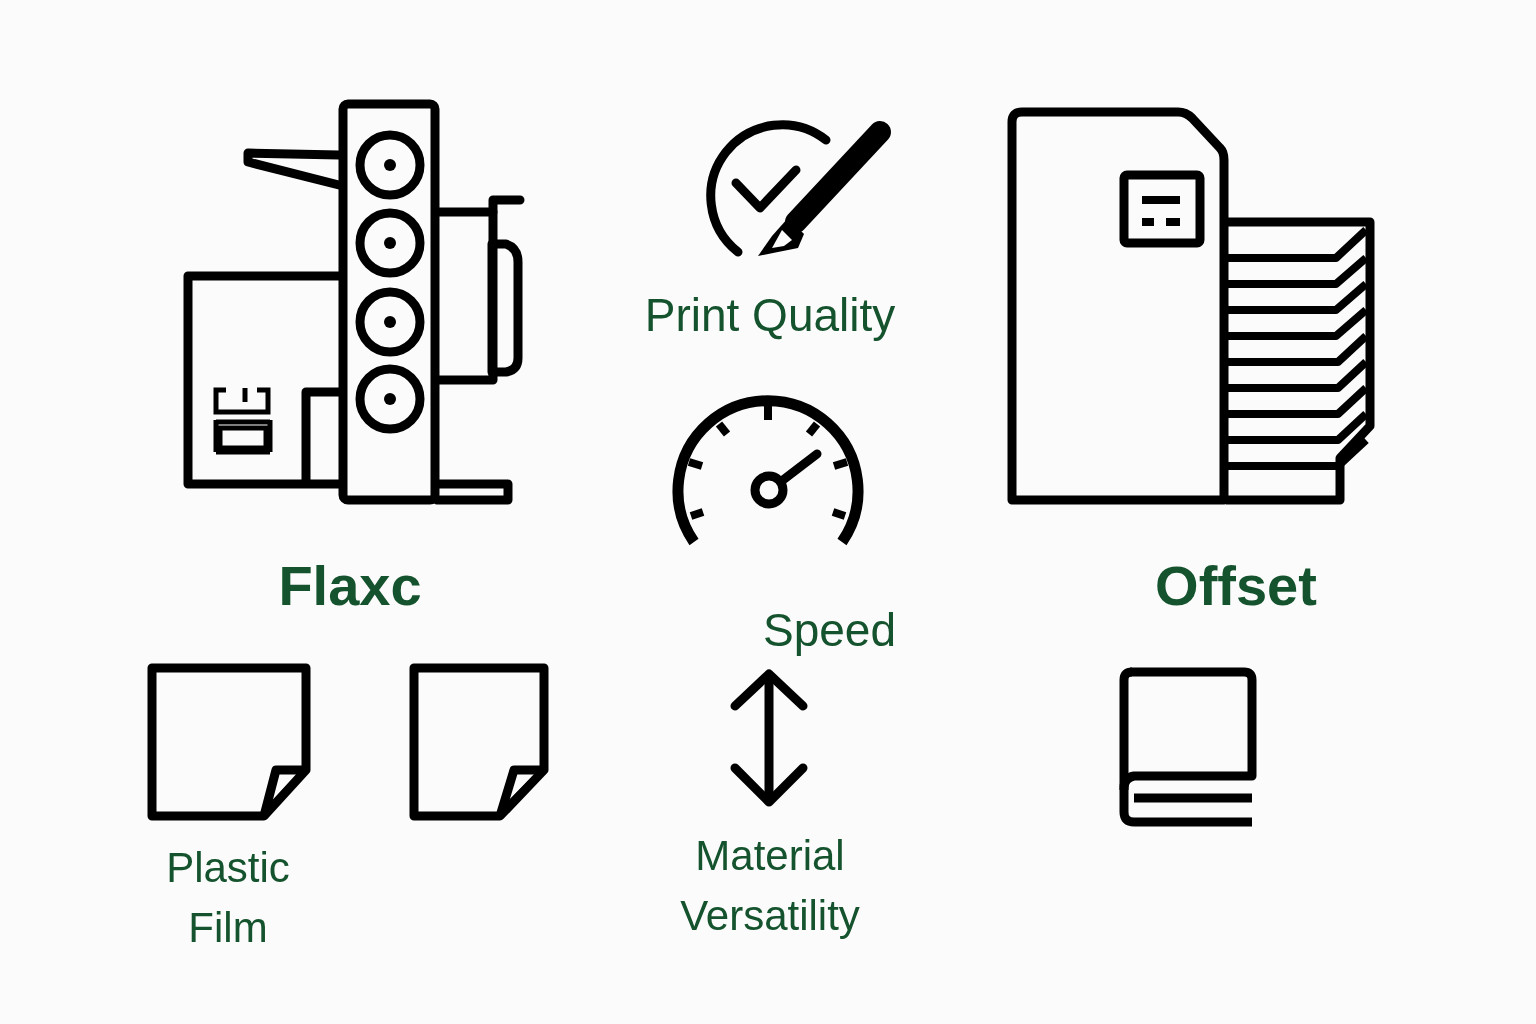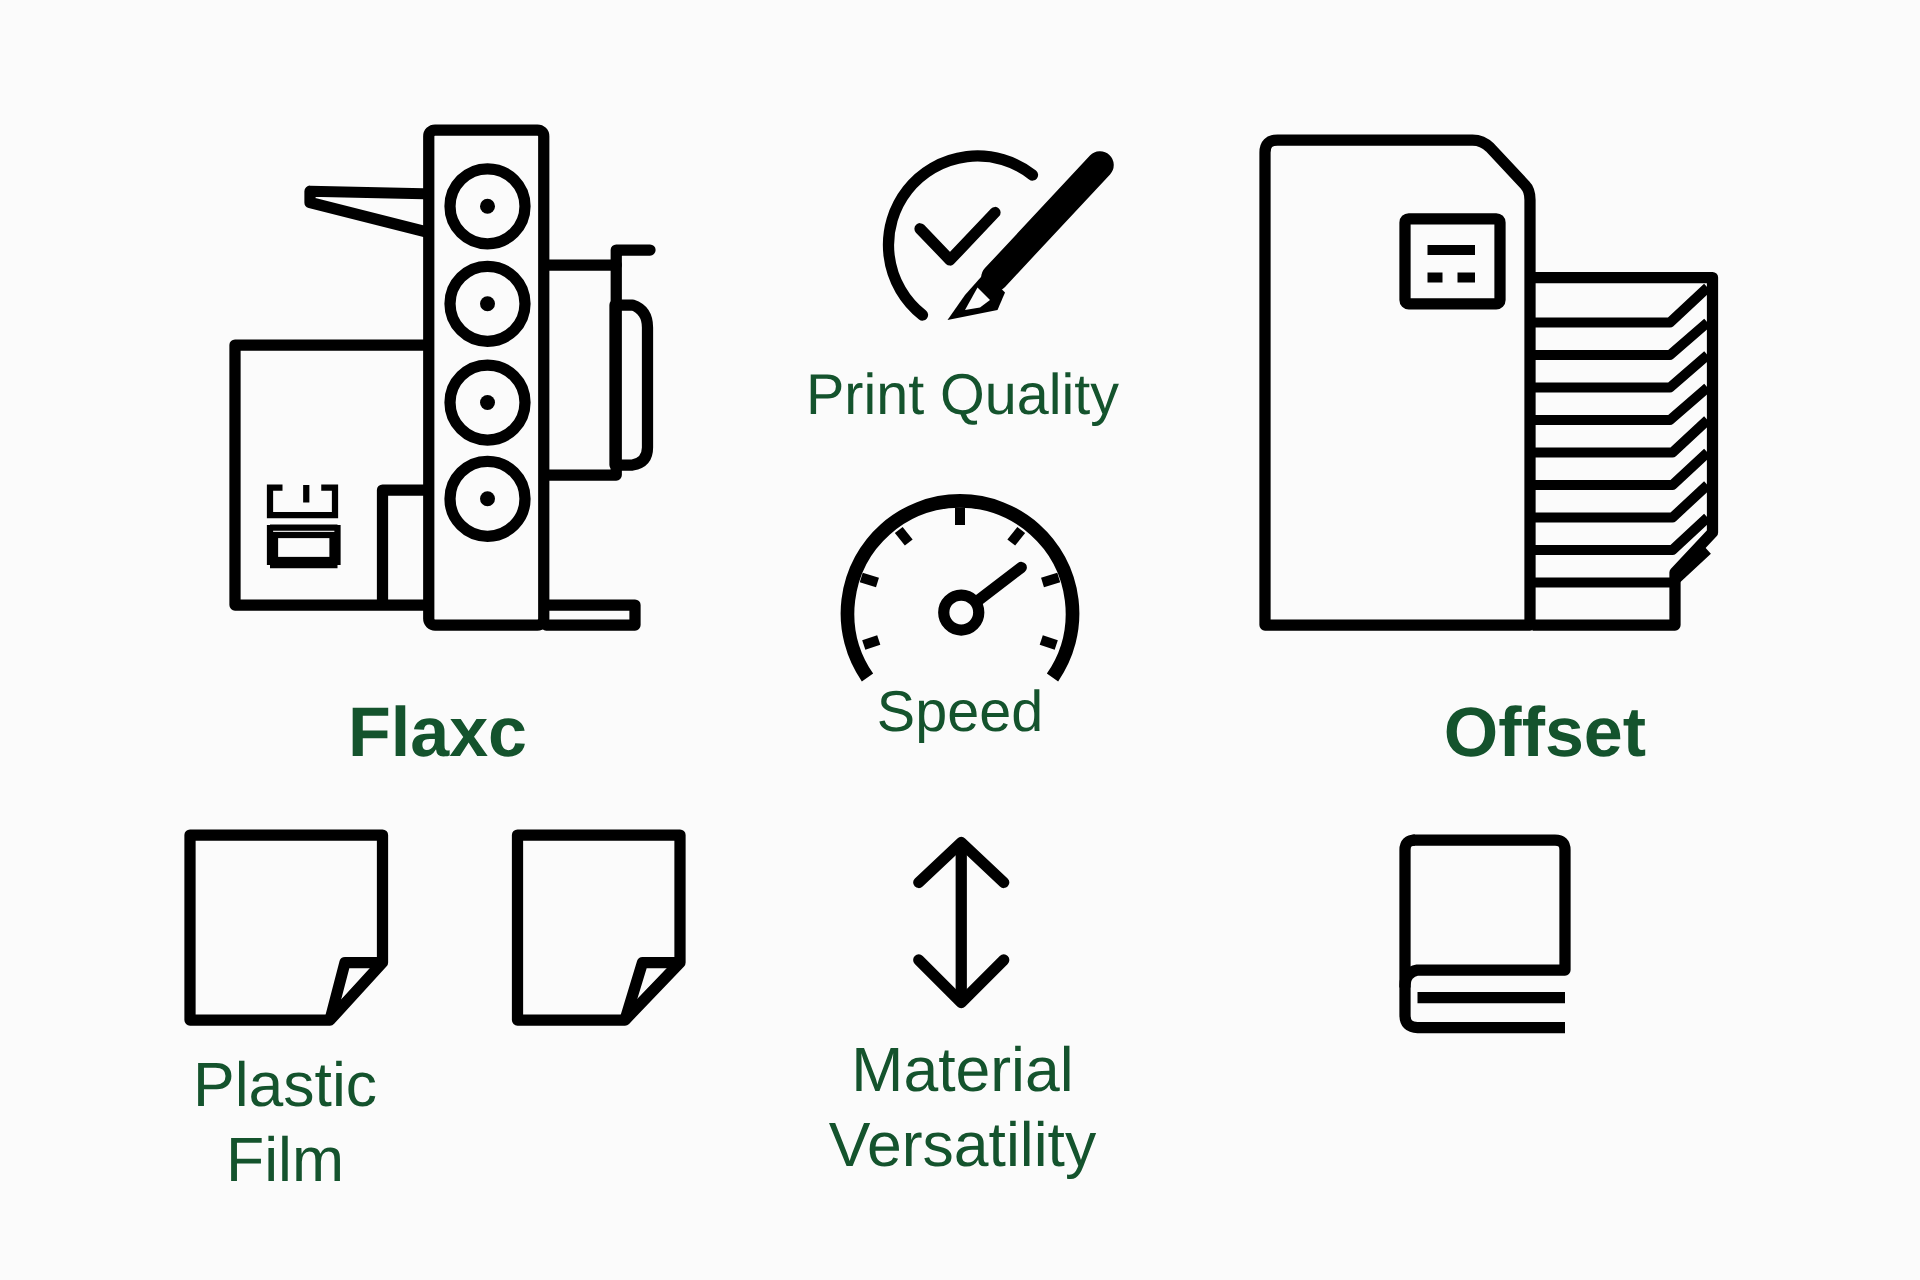--- a/index.html
+++ b/index.html
@@ -22,21 +22,21 @@
     .title {
       font-weight: bold;
       font-size: 56px;
       line-height: 84px;
     }
     .feature {
       font-size: 46px;
       line-height: 54px;
     }
     .material {
-      font-size: 50px;
+      font-size: 42px;
       line-height: 60px;
     }
   </style>
 </head>
 <body>
 
 <div>
   <svg width="360" height="420" style="left:175px;top:95px;" viewBox="175 95 360 420">
     <g fill="none" stroke="#000" stroke-width="9" stroke-linejoin="round" stroke-linecap="round">
 
@@ -141,21 +141,21 @@
         <line x1="689" y1="462" x2="702" y2="466"></line>
         <line x1="847" y1="462" x2="834" y2="466"></line>
         <line x1="691" y1="516" x2="703" y2="512"></line>
         <line x1="845" y1="516" x2="833" y2="512"></line>
       </g>
       <g fill="none" stroke="#000" stroke-width="9" stroke-linecap="round">
         <line x1="783" y1="480" x2="817" y2="454"></line>
         <circle cx="769" cy="490" r="14"></circle>
       </g>
     </svg>
-    <div class="label feature" style="left:640px;top:542px;width:256px;">Speed</div>
+    <div class="label feature" style="left:640px;top:603px;width:256px;text-align:right;">Speed</div>
   </div>
 
   <div>
     <svg width="90" height="140" style="left:724px;top:668px;" viewBox="724 668 90 140">
       <g fill="none" stroke="#000" stroke-width="9" stroke-linecap="round" stroke-linejoin="round">
         <line x1="769" y1="676" x2="769" y2="800"></line>
         <polyline points="735,706 769,674 803,706"></polyline>
         <polyline points="735,768 769,802 803,768"></polyline>
       </g>
     </svg>

